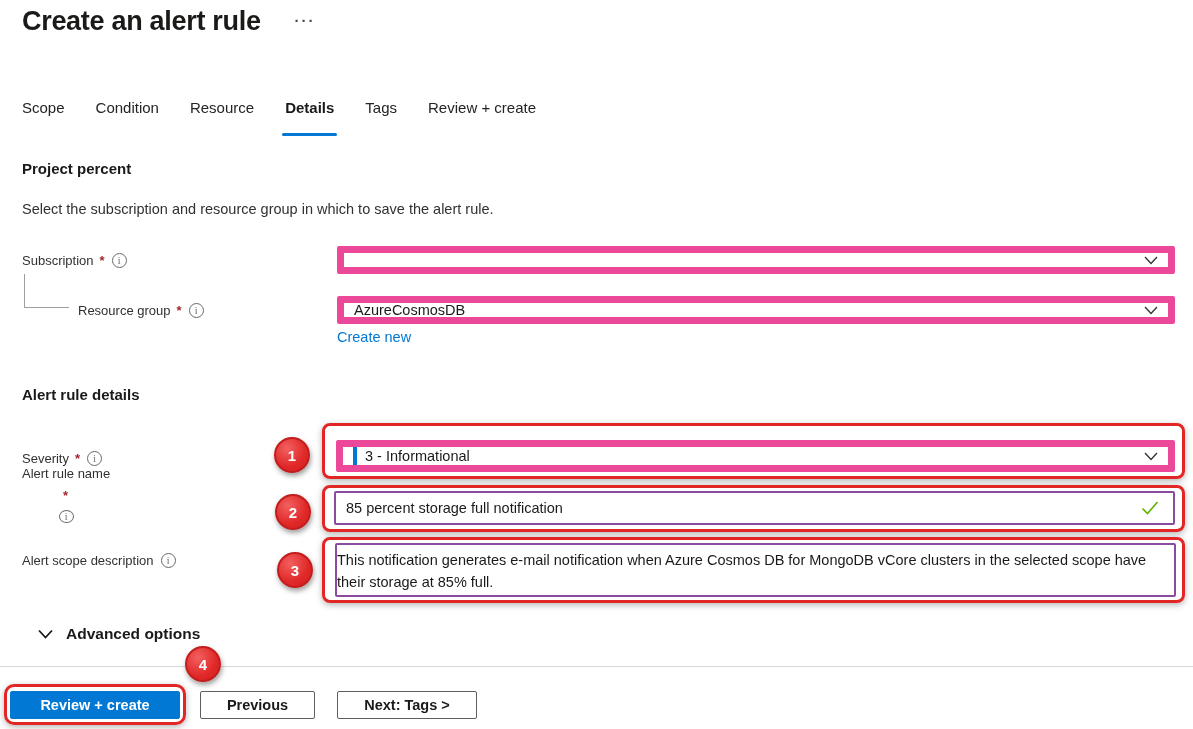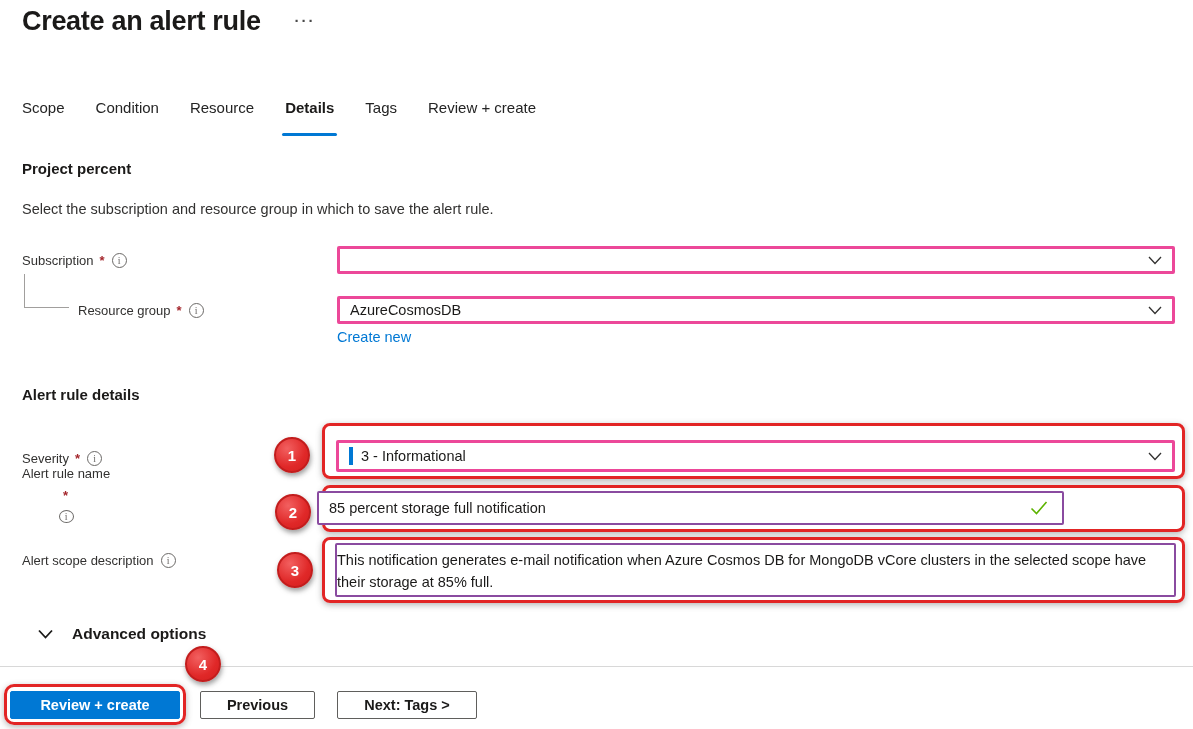--- a/index.html
+++ b/index.html
@@ -22,37 +22,37 @@
   .subtitle { position:absolute; left:22px; top:201px; font-size:14.5px; color:#323130; }
   
   .field-label { position:absolute; display:flex; align-items:center; height:28px; font-size:13px; color:#323130; gap:7px;text-align:right; }
   .required { color:#a4262c; font-weight:700; margin-left:-1px; }
   .info-icon { width:15px; height:15px; border:1px solid #6b6967; border-radius:50%;
     display:inline-flex; align-items:center; justify-content:center; color:#6b6967; cursor:default; }
   .info-icon::before { content:"i"; font-size:10px; font-family:"Liberation Serif","DejaVu Serif",serif; }
   .connector { position:absolute; left:24px; top:274px; width:45px; height:34px;
     border-left:1px solid #a19f9d; border-bottom:1px solid #a19f9d; }
   .select, .text-input, .textarea {
-    position:absolute; background:#fff; border:3px solid #ec4899; border-radius:2px;
+    position:absolute; background:#fff; border:7px solid #ec4899; border-radius:2px;
     display:flex; align-items:center; padding:0 10px; font-size:14.5px; color:#1b1a19; cursor:pointer;
   }
   .select .chevron { margin-left:auto; display:flex; align-items:center; }
   .edited { border:2px solid #8a4ba0; }
   .severity-bar { width:4px; height:18px; background:#0078d4; margin-right:8px; flex:0 0 auto; }
   .link { position:absolute; left:337px; top:329px; font-size:14.5px; color:#0078d4; cursor:pointer; }
   
   .red-box { position:absolute; border:3px solid #e22525; border-radius:8px;
     box-shadow:0 2px 6px rgba(90,90,90,.45); pointer-events:none; }
   .callout { position:absolute; width:36px; height:36px; border-radius:50%;
     background:radial-gradient(circle at 35% 30%, #f26060 0%, #e02828 60%, #d31f1f 100%);
     border:2px solid #c21d1d; color:#fff; font-weight:700; font-size:15px;
     display:flex; align-items:center; justify-content:center;
     box-shadow:1px 3px 5px rgba(80,80,80,.55); z-index:6; }
   
-  .advanced { position:absolute; left:38px; top:625px; display:flex; align-items:center; gap:19px; cursor:pointer; }
+  .advanced { position:absolute; left:38px; top:625px; display:flex; align-items:center; gap:13px; cursor:pointer; }
   .advanced-label { font-size:15.5px; font-weight:700; color:#1b1a19; }
   
   .divider { position:absolute; left:0; top:666px; width:1193px; height:1px; background:#d8d8d8; }
   .btn { position:absolute; height:28px; display:flex; align-items:center; justify-content:center;
     font-size:14.5px; font-weight:700; border-radius:2px; cursor:pointer; }
   .btn-primary { background:#0078d4; color:#ffffff; border:1px solid #0078d4; }
   .btn-secondary { background:#ffffff; color:#1b1a19; border:1px solid #5f5e5c; }
   .check-icon { position:absolute; right:14px; top:50%; transform:translateY(-50%); display:flex; }
   .textarea { align-items:flex-start; padding:4px 0; line-height:22px; cursor:text; }
 </style>
@@ -128,21 +128,21 @@
     </span>
   </div>
 
   <div class="field-label" style="left:22px; top:466px;flex-direction:column;">
     <span>Alert rule name</span>
       <span class="required">*</span>
     <span class="info-icon"></span>
   </div>
   <div class="callout" style="left:275px; top:494px;">2</div>
   <div class="red-box" style="left:322px; top:485px; width:863px; height:47px;"></div>
-  <div class="text-input edited" style="left:317px; top:491px; width:747px; height:34px; z-index:3; cursor:text;">
+  <div class="text-input edited" style="left:334px; top:491px; width:841px; height:34px; z-index:3; cursor:text;">
     <span>85 percent storage full notification</span>
     <span class="check-icon">
       <svg width="18" height="15" viewBox="0 0 18 15">
           <path d="M1.5 8 L6.5 13 L16.5 1.5" fill="none" stroke="#5db300" stroke-width="1.6"></path>
         </svg>
     </span>
   </div>
 
   <div class="field-label" style="left:22px; top:546px;">
     <span>Alert scope description</span>

